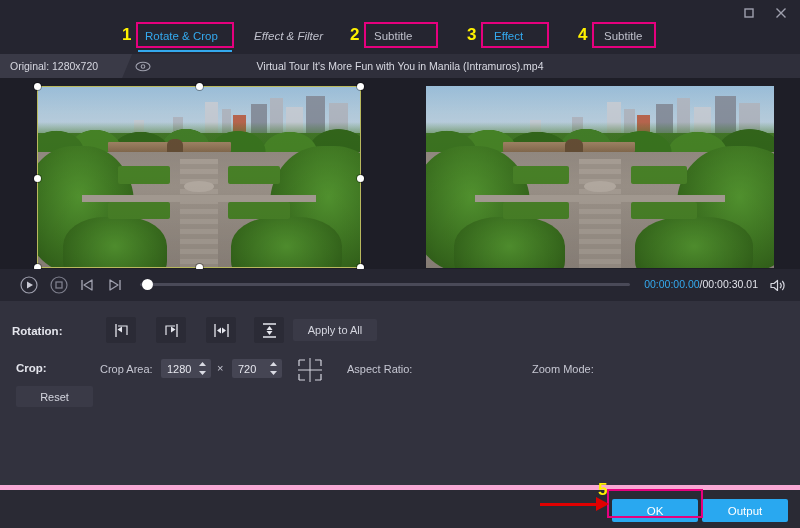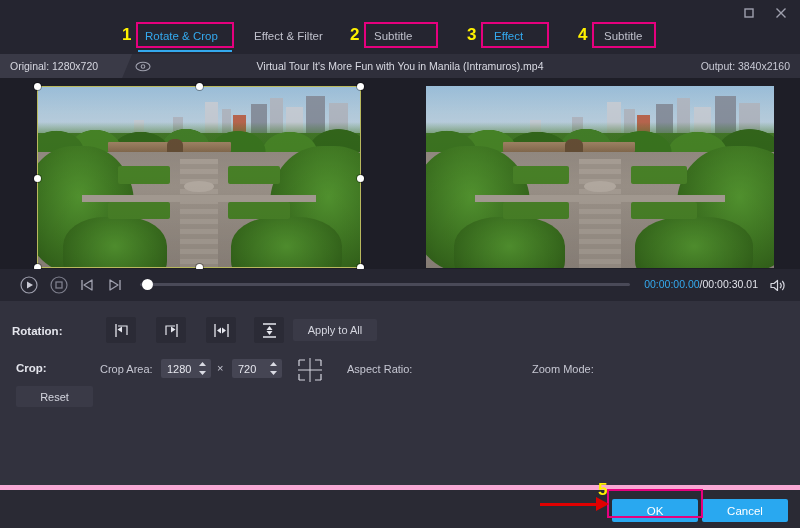--- a/index.html
+++ b/index.html
@@ -354,21 +354,21 @@
       </div>
       <div class="winbtn">
         <svg width="14" height="14" viewBox="0 0 14 14">
           <path d="M2.5 2.5 L11.5 11.5 M11.5 2.5 L2.5 11.5" stroke="#9FA0AE" stroke-width="1.4" fill="none"></path>
         </svg>
       </div>
     </div>
 
     <div class="tabs">
       <div class="tab active" style="left:143px; top:4px;">Rotate &amp; Crop</div>
-      <div class="tab" style="left:252px; top:4px;">Effect &amp; Filter</div>
+      <div class="tab" style="left:252px; top:4px;font-style:italic;">Effect &amp; Filter</div>
       <div class="tab" style="left:372px; top:4px;">Subtitle</div>
       <div class="tab" style="left:492px; top:4px; color:#34A9EE;">Effect</div>
       <div class="tab" style="left:602px; top:4px;">Subtitle</div>
     </div>
     <div class="tab-underline" style="left:138px; top:50px; width:94px;"></div>
 
     <div class="ann-box" style="left:136px; top:22px; width:98px; height:26px;"></div>
     <div class="ann-num" style="left:122px; top:26px;">1</div>
 
     <div class="ann-box" style="left:364px; top:22px; width:74px; height:26px;"></div>
@@ -383,21 +383,20 @@
 
   <div class="infobar">
     <div class="file-name">Virtual Tour It's More Fun with You in Manila (Intramuros).mp4</div>
     <div class="orig-chip">Original: 1280x720</div>
     <div class="eye-btn">
       <svg width="16" height="11" viewBox="0 0 16 11">
         <ellipse cx="8" cy="5.5" rx="7" ry="4.3" fill="none" stroke="#9FA0AE" stroke-width="1.1"></ellipse>
         <circle cx="8" cy="5.5" r="1.8" fill="none" stroke="#9FA0AE" stroke-width="1.1"></circle>
       </svg>
     </div>
-    <div class="output-chip">Output: 3840x2160</div>
   </div>
 
   <div class="preview-area">
 
     <div class="pane-left">
       <div class="video-frame" style="left:37px; top:86px; width:324px; height:182px; top:8px; height:182px;">
         <div class="sky"></div>
         <div class="skyline">
           <div class="bldg l" style="left:52%; width:4%; height:72%;"></div>
           <div class="bldg" style="left:57%; width:3%; height:55%;"></div>
@@ -595,21 +594,21 @@
 
     <div class="sm-label" style="left:347px; top:62px;">Aspect Ratio:</div>
 
     <div class="sm-label" style="left:532px; top:62px;">Zoom Mode:</div>
 
     <div class="flat-btn" style="left:16px; top:85px; width:77px; height:21px;">Reset</div>
   </div>
 
   <div class="footer">
     <div class="action-btn" style="left:612px; width:86px;">OK</div>
-    <div class="action-btn" style="left:702px; width:86px;">Cancel</div>
+    <div class="action-btn" style="left:702px; width:86px;">Output</div>
   </div>
 
   <div class="ann-box" style="left:607px; top:489px; width:96px; height:29px;"></div>
   <div class="ann-num" style="left:598px; top:481px;">5</div>
   <div class="arrow-line" style="left:540px; top:503px; width:58px;"></div>
   <div class="arrow-head" style="left:596px; top:497px;"></div>
 
 </div>
 
 </body></html>

